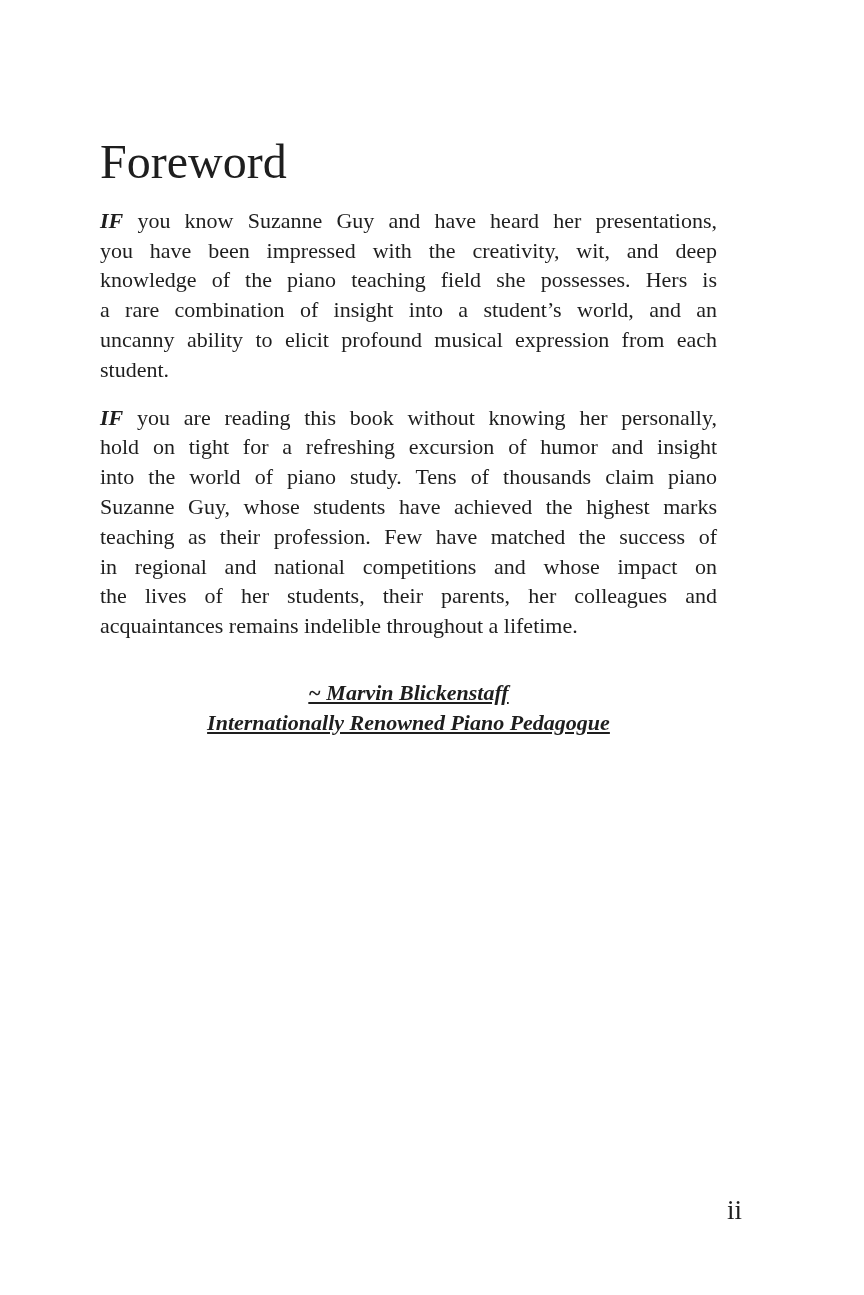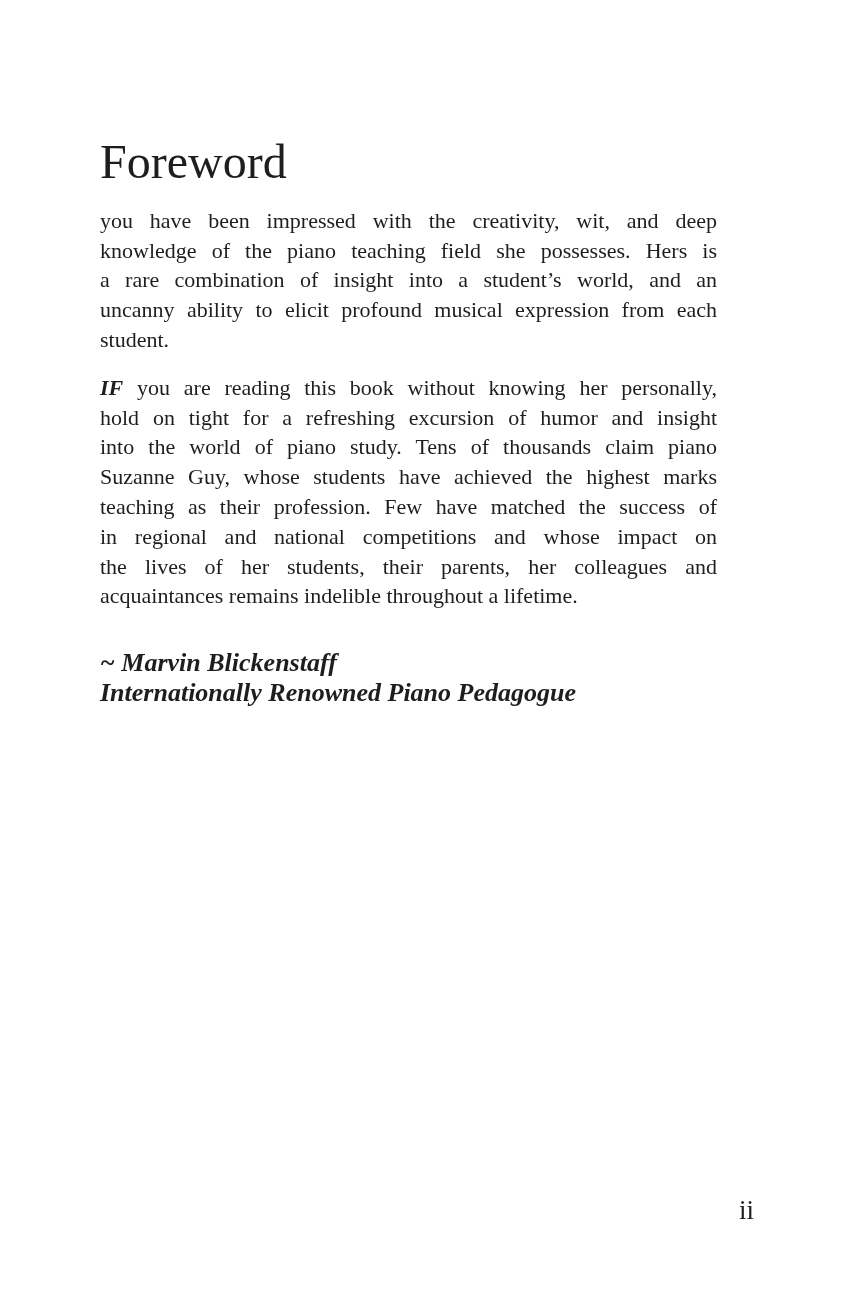--- a/index.html
+++ b/index.html
@@ -46,44 +46,46 @@
   .line.last {
     text-align-last: left;
     -moz-text-align-last: left;
   }
   .lead {
     font-weight: 700;
     font-style: italic;
   }
   .signature {
     margin-top: 37px;
-    text-align: left;
-    font-size: 26px;
+    text-align: center;
+    font-size: 22px;
     line-height: 30px;
     font-weight: 700;
     font-style: italic;
+    text-decoration: underline;
   }
   .folio {
     position: absolute;
     top: 1196px;
-    right: 110px;
+    right: 122px;
     font-size: 27px;
     line-height: 1.1;
     color: #1e1e1e;
   }
 </style>
 </head>
 <body>
 
 <div class="page">
   <main class="content">
 
     <h1 class="title">Foreword</h1>
 
     <div class="paragraph">
+      <div class="line"><span class="lead">IF</span><span> you know Suzanne Guy and have heard her presentations,</span></div>
       <div class="line">you have been impressed with the creativity, wit, and deep</div>
       <div class="line">knowledge of the piano teaching field she possesses. Hers is</div>
       <div class="line">a rare combination of insight into a student’s world, and an</div>
       <div class="line">uncanny ability to elicit profound musical expression from each</div>
       <div class="line last">student.</div>
     </div>
 
     <div class="paragraph">
       <div class="line"><span class="lead">IF</span><span> you are reading this book without knowing her personally,</span></div>
       <div class="line">hold on tight for a refreshing excursion of humor and insight</div>

